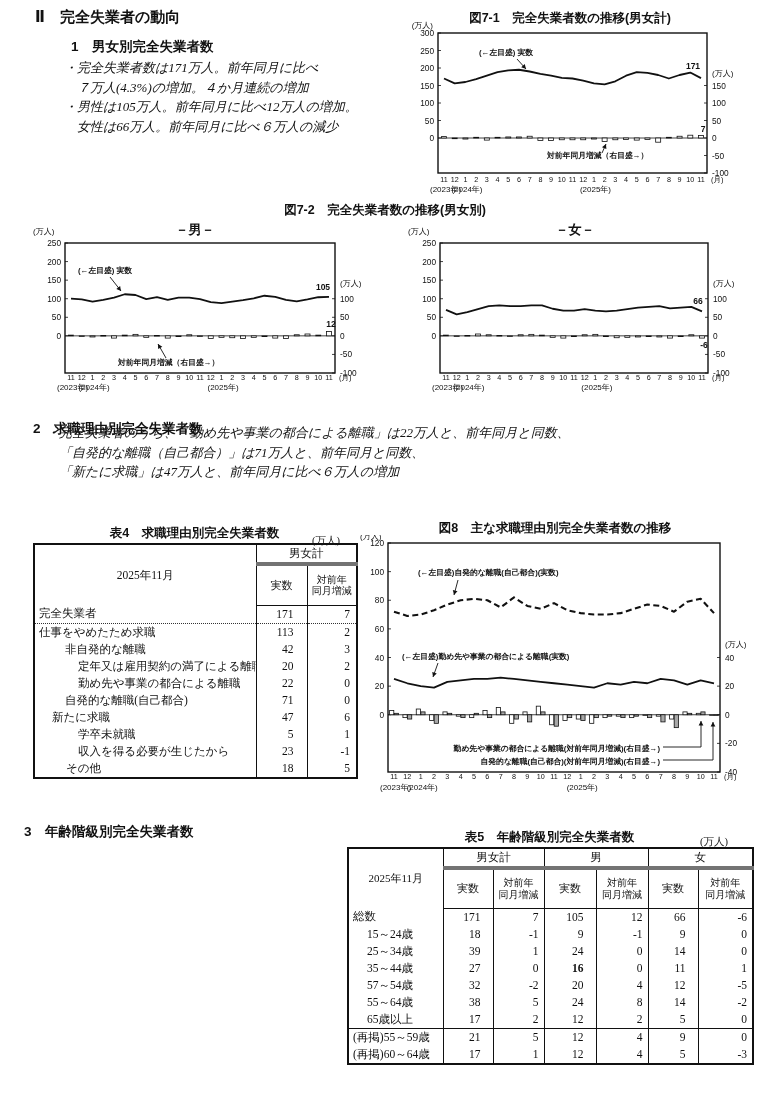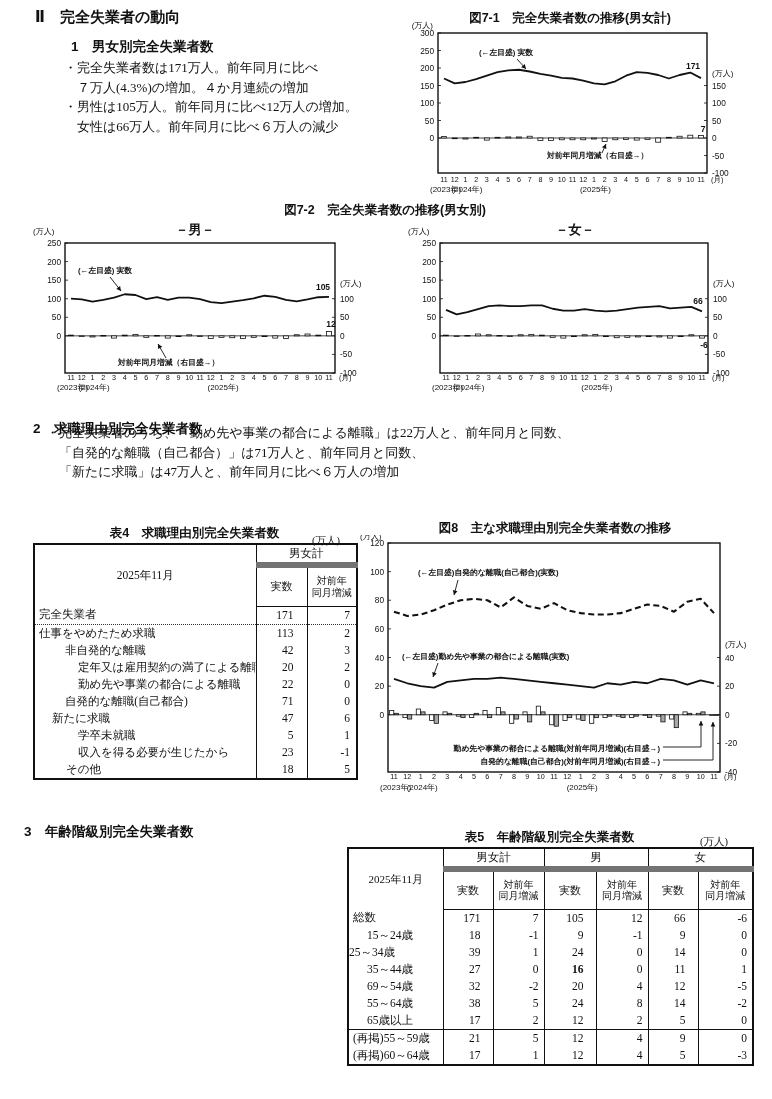--- a/index.html
+++ b/index.html
@@ -2,33 +2,33 @@
 <html><head>
 <meta charset="utf-8">
 <style>
   html,body{margin:0;padding:0;background:#e8e8e8;}
   .page{position:relative;width:772px;height:1099px;background:#ffffff;margin:0 auto;
         font-family:"Liberation Serif","DejaVu Serif",serif;color:#111;overflow:hidden;}
   .abs{position:absolute;}
   .h-main{font-family:"Liberation Sans","DejaVu Sans",sans-serif;font-weight:bold;font-size:15px;}
   .h-sec{font-family:"Liberation Sans","DejaVu Sans",sans-serif;font-weight:bold;font-size:13.5px;}
   .h-fig{font-family:"Liberation Sans","DejaVu Sans",sans-serif;font-weight:bold;font-size:12.5px;text-align:center;}
-  .body-text{font-size:13px;line-height:19.5px;white-space:pre-line;}
+  .body-text{font-size:13px;line-height:19.5px;white-space:pre-line;font-style:italic;}
   .unit{font-size:10.5px;}
   svg{font-family:"Liberation Sans","DejaVu Sans",sans-serif;}
   table.dt{border-collapse:collapse;table-layout:fixed;width:100%;font-size:11.5px;color:#111;
            border:2px solid #111;}
   table.dt td{vertical-align:middle;padding:0;height:17px;}
   .t5 td{height:19px;}
   .dt .lbl{text-align:left;white-space:nowrap;overflow:hidden;}
   .dt .num{text-align:right;font-size:11.5px;}
   .dt .hdr{text-align:center;}
   .dt .sub{text-align:center;font-size:10px;line-height:11.5px;white-space:pre-line;}
   .bR15{border-right:1.5px solid #111;} .bR1{border-right:1px solid #111;}
-  .bB1{border-bottom:6px solid #737373;} .bB15{border-bottom:1.5px solid #111;}
+  .bB1{border-bottom:4px solid #737373;} .bB15{border-bottom:1.5px solid #111;}
   .dotted td{border-bottom:1.4px dotted #333;}
   .thickTop td{border-top:1.6px solid #111;}
 </style>
 </head>
 <body>
 
 <div class="page">
 
   <div class="abs h-main" style="left:35px;top:8px;">Ⅱ　完全失業者の動向</div>
   <div class="abs h-sec" style="left:56px;top:38px;margin-left:15px;">1　男女別完全失業者数</div>
@@ -601,39 +601,39 @@
           <tr>
             <td class="lbl bR15" style="padding-left: 18px;">15～24歳</td>
             <td class="num bR1" style="padding-right: 12px;">18</td>
             <td class="num bR15" style="padding-right: 5px;">-1</td>
             <td class="num bR1" style="padding-right: 12px;">9</td>
             <td class="num bR15" style="padding-right: 5px;">-1</td>
             <td class="num bR1" style="padding-right: 12px;">9</td>
             <td class="num" style="padding-right: 5px;">0</td>
           </tr>
           <tr>
-            <td class="lbl bR15" style="">25～34歳</td>
+            <td class="lbl bR15" style="padding-left: 18px;">25～34歳</td>
             <td class="num bR1" style="padding-right: 12px;">39</td>
             <td class="num bR15" style="padding-right: 5px;">1</td>
             <td class="num bR1" style="padding-right: 12px;">24</td>
             <td class="num bR15" style="padding-right: 5px;">0</td>
             <td class="num bR1" style="padding-right: 12px;">14</td>
             <td class="num" style="padding-right: 5px;">0</td>
           </tr>
           <tr>
             <td class="lbl bR15" style="padding-left: 18px;">35～44歳</td>
             <td class="num bR1" style="padding-right: 12px;">27</td>
             <td class="num bR15" style="padding-right: 5px;">0</td>
             <td class="num bR1" style="padding-right: 12px; font-weight: bold;">16</td>
             <td class="num bR15" style="padding-right: 5px;">0</td>
             <td class="num bR1" style="padding-right: 12px;">11</td>
             <td class="num" style="padding-right: 5px;">1</td>
           </tr>
           <tr>
-            <td class="lbl bR15" style="padding-left: 18px;">69～54歳</td>
+            <td class="lbl bR15" style="padding-left: 18px;">57～54歳</td>
             <td class="num bR1" style="padding-right: 12px;">32</td>
             <td class="num bR15" style="padding-right: 5px;">-2</td>
             <td class="num bR1" style="padding-right: 12px;">20</td>
             <td class="num bR15" style="padding-right: 5px;">4</td>
             <td class="num bR1" style="padding-right: 12px;">12</td>
             <td class="num" style="padding-right: 5px;">-5</td>
           </tr>
           <tr>
             <td class="lbl bR15" style="padding-left: 18px;">55～64歳</td>
             <td class="num bR1" style="padding-right: 12px;">38</td>

